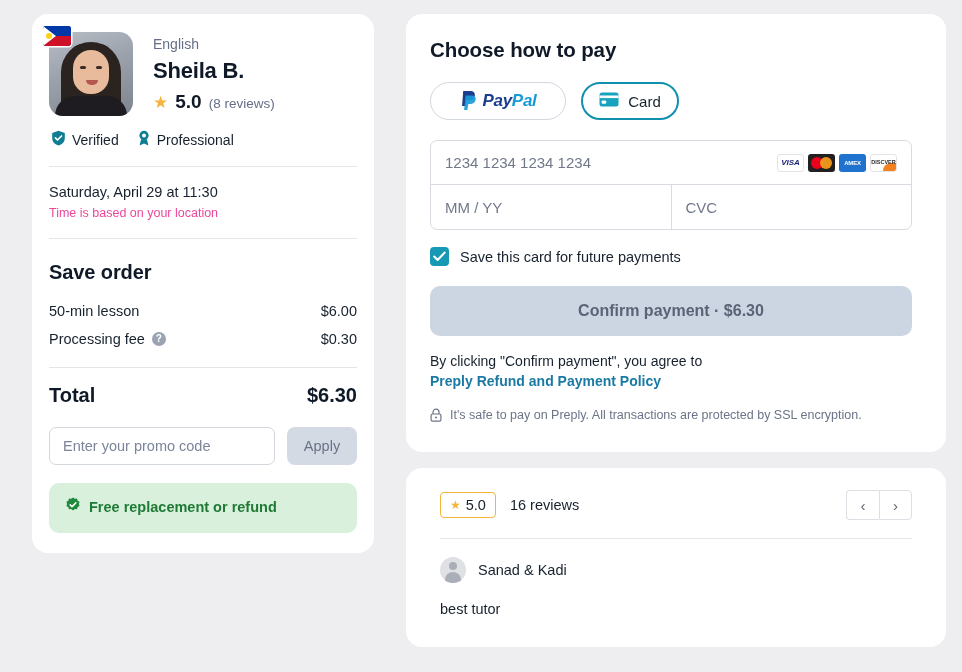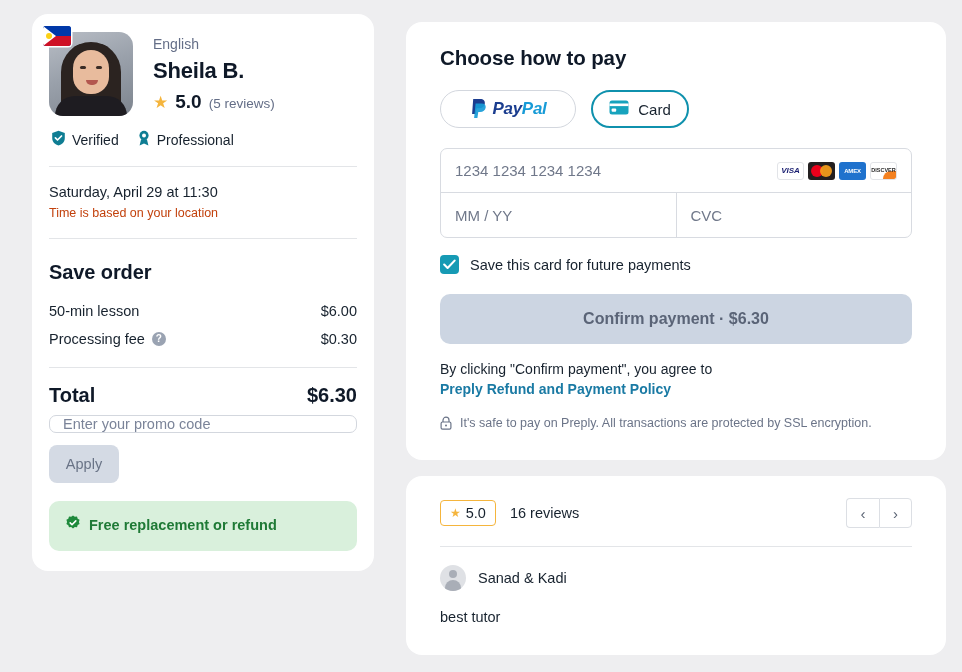--- a/index.html
+++ b/index.html
@@ -115,21 +115,21 @@
     display: flex; gap: 18px; align-items: center;
     margin-top: 14px; padding-left: 2px;
   }
   .badge { display: flex; align-items: center; gap: 6px; }
   .badge-label { font-size: 14px; color: #17222e; line-height: 18px; }
 
   .divider { height: 1px; background: #e3e5e8; margin: 16px 0 0 0; }
 
   .when { margin-top: 16px; }
   .when-date { font-size: 14.5px; color: #17222e; line-height: 19px; }
-  .when-note { font-size: 12.5px; color: #c2410c; line-height: 18px; margin-top: 2px; }
+  .when-note { font-size: 12.5px; color: #ec4899; line-height: 18px; margin-top: 2px; }
 
   .order-title {
     font-size: 20px; font-weight: 700; color: #0f1928;
     margin-top: 22px; letter-spacing: -0.1px;
   }
   .order-rows { margin-top: 13px; }
   .order-row {
     display: flex; justify-content: space-between; align-items: center;
     font-size: 14.5px; color: #17222e; line-height: 28px;
   }
@@ -141,21 +141,21 @@
     display: flex; align-items: center; justify-content: center;
     line-height: 1;
   }
   .total-row {
     display: flex; justify-content: space-between; align-items: baseline;
     margin-top: 16px;
   }
   .total-label { font-size: 20px; font-weight: 700; color: #0f1928; }
   .total-val   { font-size: 20px; font-weight: 700; color: #0f1928; }
 
-  .promo-row { display: flex; gap: 12px; margin-top: 8px; flex-direction: column; }
+  .promo-row { display: flex; gap: 12px; margin-top: 20px; }
   .promo-input {
     flex: 1; height: 38px;
     border: 1px solid #d3d7de; border-radius: 7px;
     padding: 0 13px;
     font-size: 14.5px; color: #17222e;
     font-family: "Liberation Sans", sans-serif;
     background: #fff; outline: none;
   }
   .promo-input::placeholder { color: #7b8499; }
   .apply-btn {
@@ -172,21 +172,21 @@
     background: #d9f0dc;
     border-radius: 10px;
     padding: 14px 16px 16px 16px;
   }
   .refund-head { display: flex; align-items: center; gap: 8px; }
   .refund-title { font-size: 14.5px; font-weight: 600; color: #1f7a36; }
   .refund-sub { font-size: 14.5px; color: #17222e; margin-top: 9px; line-height: 20px; }
 
   
   .right-col { width: 540px; flex: 0 0 540px; display: flex; flex-direction: column; gap: 16px; }
-  .pay-card { padding: 24px 34px 26px 34px; margin-top: 8px; }
+  .pay-card { padding: 24px 34px 26px 24px; }
 
   .pay-title {
     font-size: 20.5px; font-weight: 700; color: #0f1928;
     letter-spacing: -0.1px;
   }
 
   .method-row { display: flex; gap: 15px; margin-top: 20px; }
   .method {
     height: 38px; border-radius: 19px;
     display: flex; align-items: center; justify-content: center; gap: 9px;
@@ -320,21 +320,21 @@
               <div class="sun"></div>
           </div>
         </div>
 
         <div class="tutor-info">
           <div class="lang">English</div>
           <div class="tutor-name">Sheila B.</div>
           <div class="rating-row">
             <span class="star-big">★</span>
             <span class="rating-val">5.0</span>
-            <span class="rating-count">(5 reviews)</span>
+            <span class="rating-count">(8 reviews)</span>
           </div>
         </div>
       </div>
 
       <div class="badges">
         <div class="badge">
           <span>
             <svg width="15" height="16" viewBox="0 0 15 16">
               <path d="M7.5 0.7 1.2 3v5c0 4 2.9 6.6 6.3 7.4C10.9 14.6 13.8 12 13.8 8V3L7.5 0.7z" fill="#0f7d93"></path>
               <path d="M4.4 7.9 6.5 10l4-4" stroke="#fff" stroke-width="1.7" fill="none" stroke-linecap="round" stroke-linejoin="round"></path>

